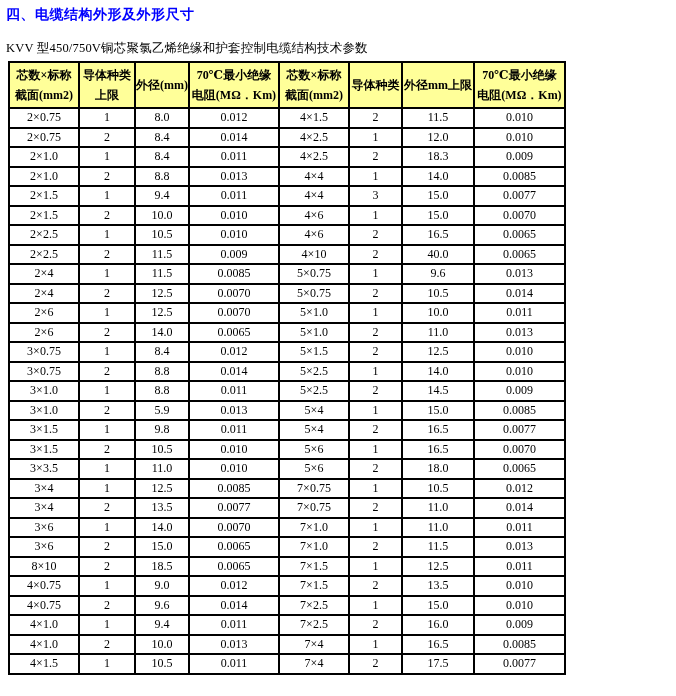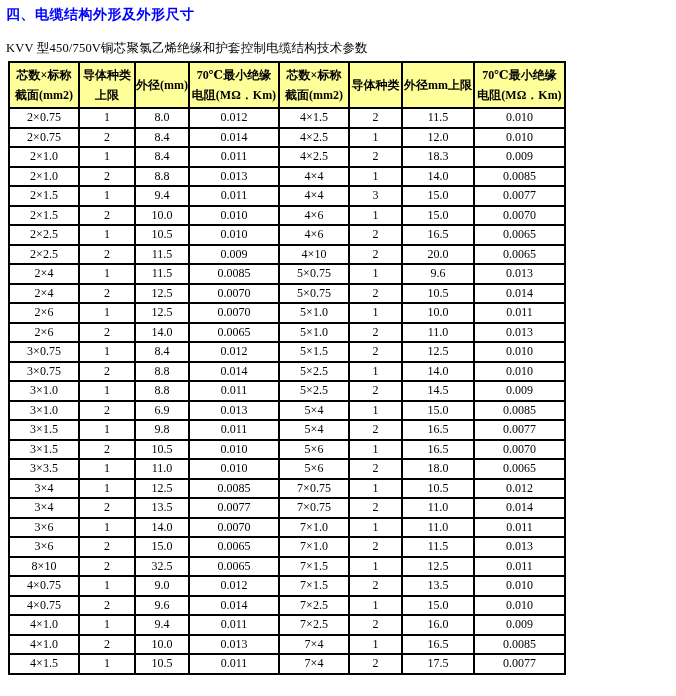--- a/index.html
+++ b/index.html
@@ -174,21 +174,21 @@
           <td>16.5</td>
           <td>0.0065</td>
         </tr>
         <tr>
           <td>2×2.5</td>
           <td>2</td>
           <td>11.5</td>
           <td>0.009</td>
           <td>4×10</td>
           <td>2</td>
-          <td>20.0</td>
+          <td>40.0</td>
           <td>0.0065</td>
         </tr>
         <tr>
           <td>2×4</td>
           <td>1</td>
           <td>11.5</td>
           <td>0.0085</td>
           <td>5×0.75</td>
           <td>1</td>
           <td>9.6</td>
@@ -250,21 +250,21 @@
           <td>8.8</td>
           <td>0.011</td>
           <td>5×2.5</td>
           <td>2</td>
           <td>14.5</td>
           <td>0.009</td>
         </tr>
         <tr>
           <td>3×1.0</td>
           <td>2</td>
-          <td>6.9</td>
+          <td>5.9</td>
           <td>0.013</td>
           <td>5×4</td>
           <td>1</td>
           <td>15.0</td>
           <td>0.0085</td>
         </tr>
         <tr>
           <td>3×1.5</td>
           <td>1</td>
           <td>9.8</td>
@@ -330,21 +330,21 @@
           <td>15.0</td>
           <td>0.0065</td>
           <td>7×1.0</td>
           <td>2</td>
           <td>11.5</td>
           <td>0.013</td>
         </tr>
         <tr>
           <td>8×10</td>
           <td>2</td>
-          <td>32.5</td>
+          <td>18.5</td>
           <td>0.0065</td>
           <td>7×1.5</td>
           <td>1</td>
           <td>12.5</td>
           <td>0.011</td>
         </tr>
         <tr>
           <td>4×0.75</td>
           <td>1</td>
           <td>9.0</td>

